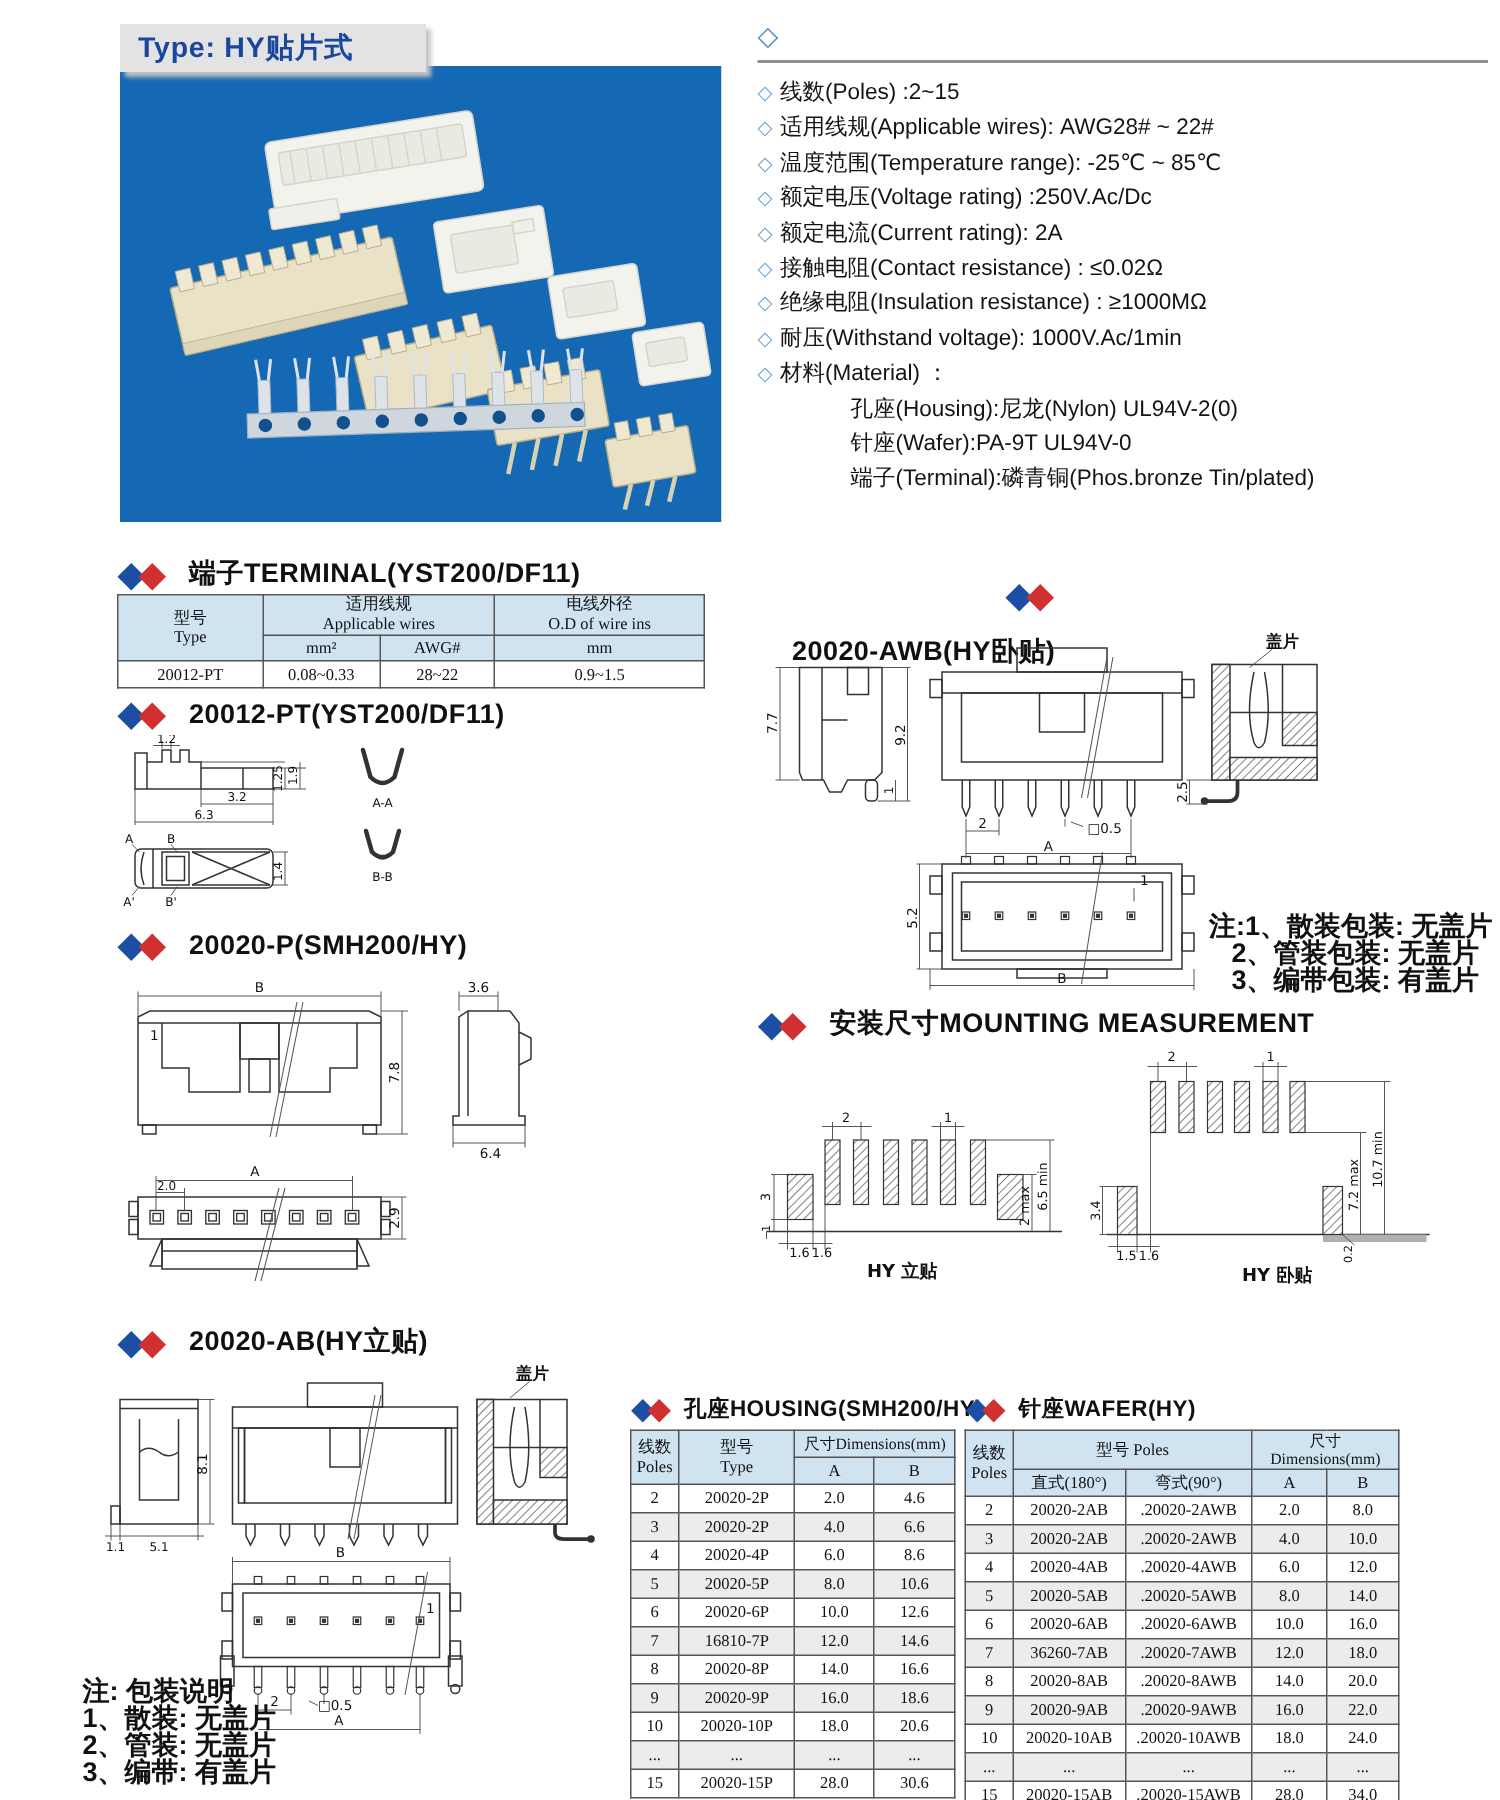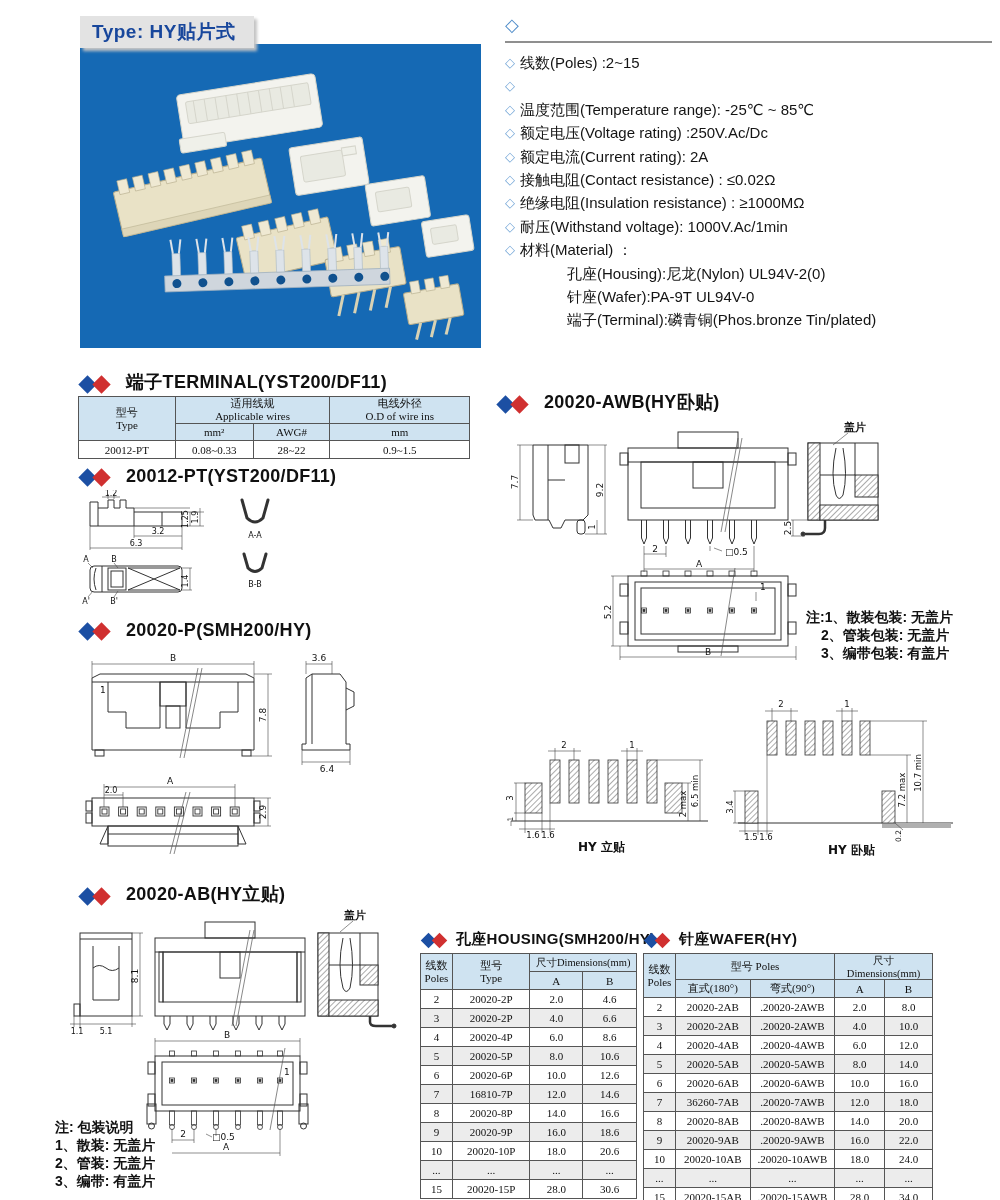--- a/index.html
+++ b/index.html
@@ -1,21 +1,21 @@
 <!DOCTYPE html>
 <html><head>
 <meta charset="utf-8">
 <style>
   html,body{margin:0;padding:0;background:#fff;}
   .canvas{position:relative;width:1000px;height:1200px;background:#fff;overflow:hidden;
           font-family:"Liberation Sans","DejaVu Sans",sans-serif;color:#111;}
   .abs{position:absolute;}
 
   
-  .ribbon{left:80px;top:16px;width:174px;height:32px;background:#e3e3e3;
+  .ribbon{left:80px;top:16px;width:204px;height:32px;background:#e3e3e3;
           box-shadow:3px 3px 3px #c4c4c4;z-index:5;display:flex;align-items:center;}
   .ribbon span{font-size:19px;font-weight:bold;color:#18479c;padding-left:12px;letter-spacing:.5px;}
 
   
   .specs{left:505px;top:14px;width:487px;}
   .spec-title{display:flex;align-items:center;gap:4px;font-size:20px;font-weight:600;color:#1a1a1a;
               border-bottom:2px solid #8f8f8f;padding-bottom:5px;}
   .spec-title .tdia{color:#4f8cc9;font-size:18px;font-weight:400;}
   .spec-items{margin-top:8px;}
   .spec-item{display:flex;align-items:flex-start;font-size:15px;line-height:23.4px;color:#141414;}
@@ -41,21 +41,21 @@
   .dtable{border:1.5px solid #444;}
   .dtable th,.dtable td{border:1px solid #555;text-align:center;vertical-align:middle;
       font-size:11px;font-weight:normal;color:#111;padding:0 2px;}
   .dtable thead th{background:#cfe3f1;}
   .dtable tbody tr:nth-child(even){background:#ececec;}
   .dtable td{height:18px;}
   .tt td{height:17px;background:#fff;}
   .h2l{line-height:13px;font-size:11px;}
 
   
-  .notes{font-size:14px;font-weight:bold;line-height:18px;color:#111;white-space:nowrap;}
+  .notes{font-size:18px;font-weight:bold;line-height:18px;color:#111;white-space:nowrap;}
   .notes .ind{padding-left:15px;}
 
   svg text{font-family:"DejaVu Sans","Liberation Sans",sans-serif;}
 </style>
 </head>
 <body>
 
 <div class="canvas">
 
   <svg class="abs" style="left:80px;top:44px;" width="401" height="304" viewBox="0 0 401 304">
@@ -202,20 +202,21 @@
     <div class="spec-title">
       <span class="tdia">◇</span>
     </div>
     <div class="spec-items">
       <div class="spec-item">
           <span class="sbul">◇</span>
           <span>线数(Poles) :2~15</span>
         </div>
       <div class="spec-item">
           <span class="sbul">◇</span>
+          <span>适用线规(Applicable wires): AWG28# ~ 22#</span>
         </div>
       <div class="spec-item">
           <span class="sbul">◇</span>
           <span>温度范围(Temperature range): -25℃ ~ 85℃</span>
         </div>
       <div class="spec-item">
           <span class="sbul">◇</span>
           <span>额定电压(Voltage rating) :250V.Ac/Dc</span>
         </div>
       <div class="spec-item">
@@ -267,26 +268,33 @@
       </span>
     <span class="txt">20020-P(SMH200/HY)</span>
   </div>
   <div class="abs sec-h" style="left:78px;top:882px;">
     <span class="dicon">
         <i class="dd db"></i>
         <i class="dd dr"></i>
       </span>
     <span class="txt">20020-AB(HY立贴)</span>
   </div>
-  <div class="abs sec-h" style="left:496px;top:390px;">
+  <div class="abs sec-h" style="left:528px;top:390px;flex-direction:column;">
     <span class="dicon">
         <i class="dd db"></i>
         <i class="dd dr"></i>
       </span>
     <span class="txt">20020-AWB(HY卧贴)</span>
+  </div>
+  <div class="abs sec-h" style="left:505px;top:670px;">
+    <span class="dicon">
+        <i class="dd db"></i>
+        <i class="dd dr"></i>
+      </span>
+    <span class="txt">安装尺寸MOUNTING MEASUREMENT</span>
   </div>
   <div class="abs sec-h small" style="left:420px;top:930px;">
     <span class="dicon sm">
         <i class="dd db"></i>
         <i class="dd dr"></i>
       </span>
     <span class="txt">孔座HOUSING(SMH200/HY)</span>
   </div>
   <div class="abs sec-h small" style="left:643px;top:930px;">
     <span class="dicon sm">

